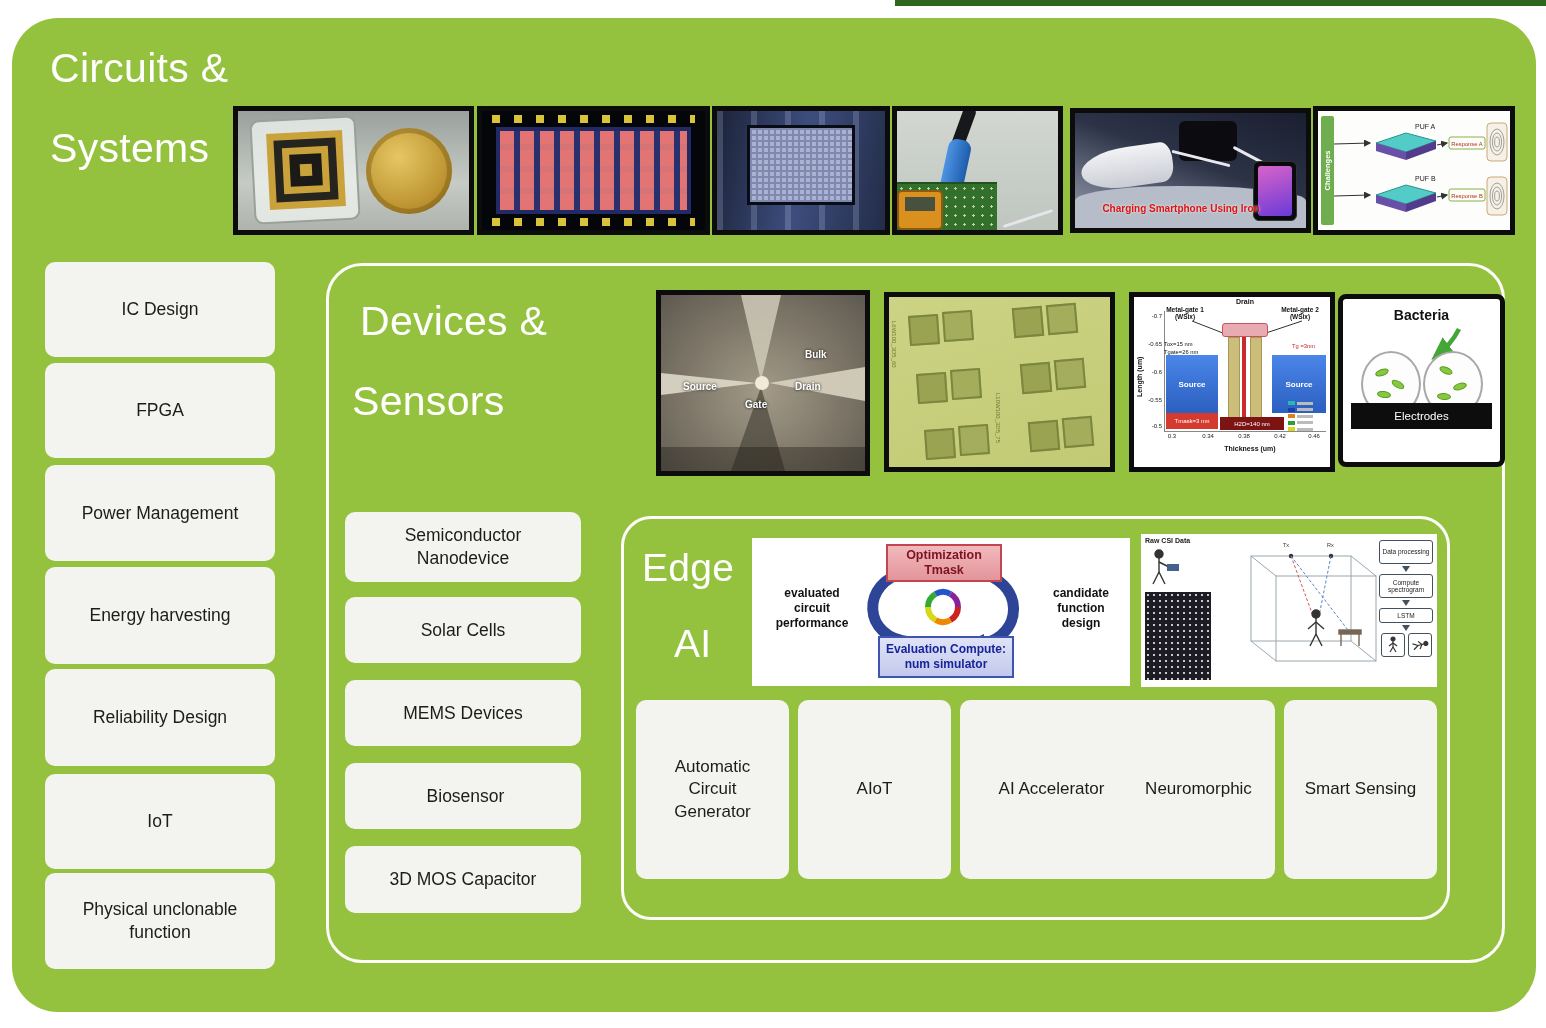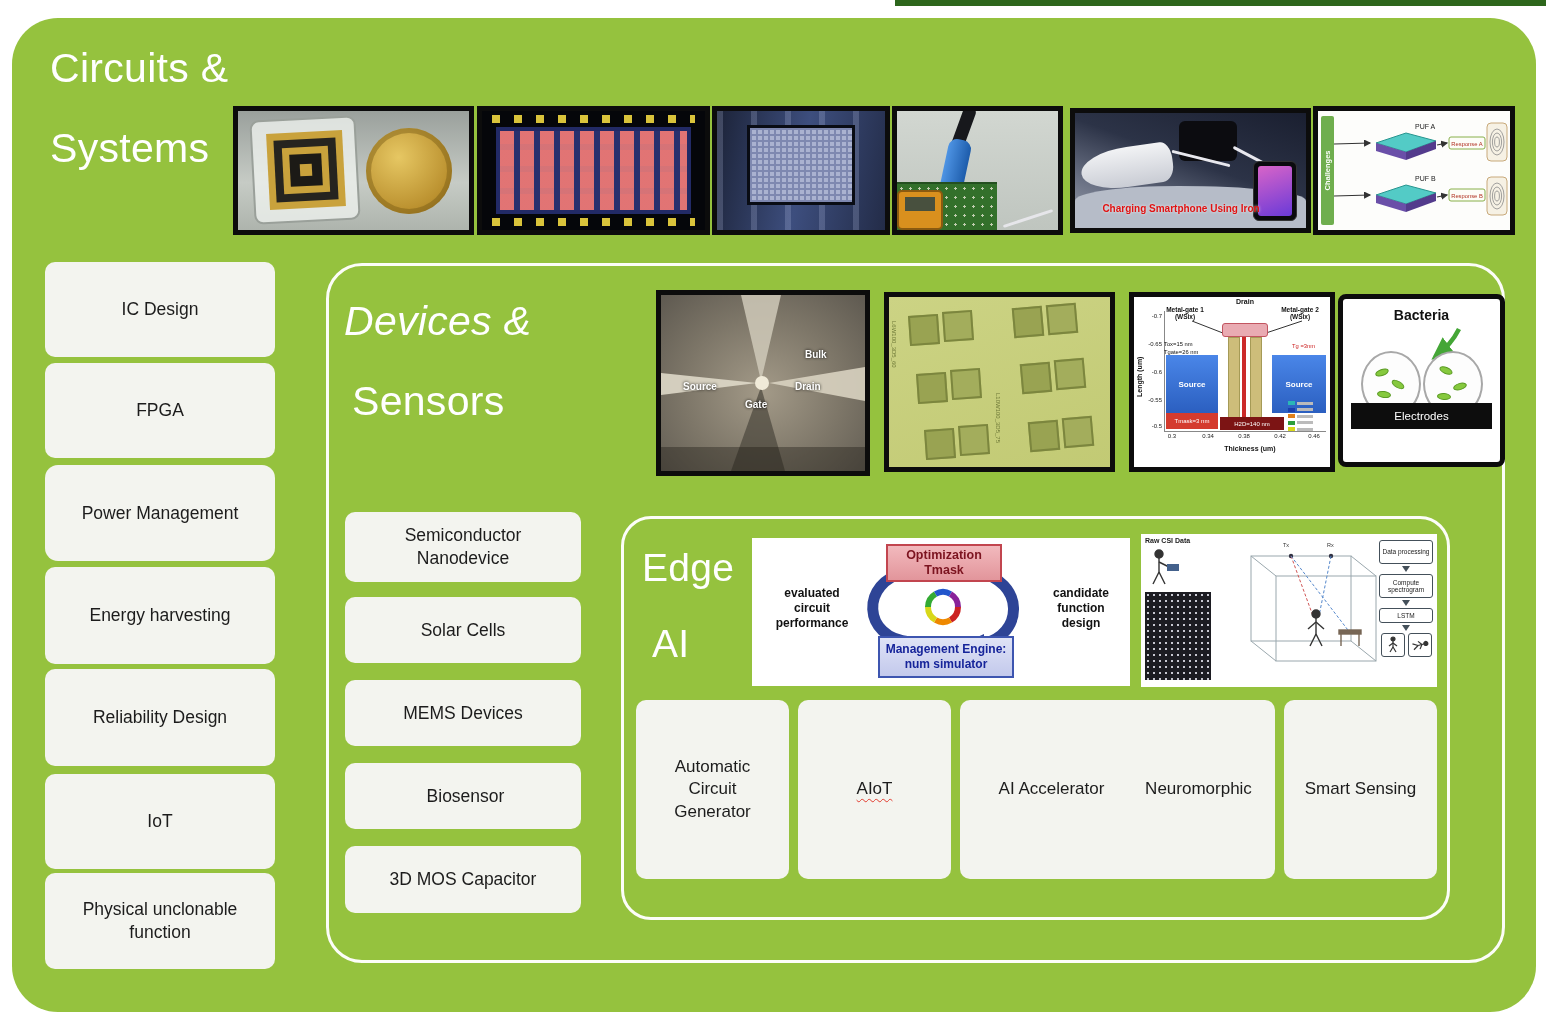--- a/index.html
+++ b/index.html
@@ -9,21 +9,21 @@
                  background:#95c23e; border-radius:46px; }
   .topline { position:absolute; left:895px; top:0; width:651px; height:6px; background:#2d661c; }
   .sec-title { position:absolute; color:#ffffff; font-size:41px; font-weight:500; letter-spacing:.3px; }
   .panel { position:absolute; border:3px solid #fcfdf8; border-radius:36px; }
   .wbox { position:absolute; background:#f3f4ef; border-radius:10px; display:flex; align-items:center;
           justify-content:center; text-align:center; color:#1c1c1c; font-size:17.5px; line-height:1.3;
           padding:6px 12px; white-space:pre-line; }
   .img { position:absolute; border:5px solid #0c0c0c; overflow:hidden; background:#fff; }
   .img-plain { position:absolute; overflow:hidden; background:#fff; }
   .abs { position:absolute; }
-  .squig { text-decoration:underline; text-decoration-style:wavy; text-decoration-color:#e23b2e;
+  .squig { text-decoration-style:wavy; text-decoration-color:#e23b2e;
            text-decoration-thickness:1px; text-underline-offset:4px; }
   .tri-down { width:0; height:0; border-left:4px solid transparent; border-right:4px solid transparent;
               border-top:6px solid #44505a; margin:2px auto; }
   .flowbox { border:1px solid #44505a; border-radius:3px; background:#fff; color:#222; font-size:6.5px;
              line-height:1.15; display:flex; align-items:center; justify-content:center; text-align:center;
              white-space:pre-line; padding:2px; }
   .tinylabel { position:absolute; font-weight:bold; color:#111; text-align:center; white-space:pre-line; }
 </style>
 </head>
 <body>
@@ -122,28 +122,28 @@
         <rect x="169" y="66" width="20" height="38" rx="4" fill="#f6f1e4" stroke="#c8a97a"></rect>
         <ellipse cx="179" cy="85" rx="7" ry="13" fill="none" stroke="#8a8a8a" stroke-width="0.8"></ellipse>
         <ellipse cx="179" cy="85" rx="4.6" ry="9" fill="none" stroke="#8a8a8a" stroke-width="0.8"></ellipse>
         <ellipse cx="179" cy="85" rx="2.4" ry="5" fill="none" stroke="#8a8a8a" stroke-width="0.8"></ellipse>
       </g>
     </svg>
   </div>
 
   <div class="wbox" style="left:45px; top:262px; width:230px; height:95px;">IC Design</div>
   <div class="wbox" style="left:45px; top:363px; width:230px; height:95px;">FPGA</div>
-  <div class="wbox" style="left:45px; top:465px; width:230px; height:96px;border-radius:13px;">Power Management</div>
+  <div class="wbox" style="left:45px; top:465px; width:230px; height:96px;">Power Management</div>
   <div class="wbox" style="left:45px; top:567px; width:230px; height:97px;">Energy harvesting</div>
   <div class="wbox" style="left:45px; top:669px; width:230px; height:97px;">Reliability Design</div>
   <div class="wbox" style="left:45px; top:774px; width:230px; height:95px;">IoT</div>
   <div class="wbox" style="left:45px; top:873px; width:230px; height:96px;text-align:center;">Physical unclonable function</div>
 
   <div class="panel" style="left:326px; top:263px; width:1179px; height:700px;"></div>
-  <div class="sec-title" style="left:344px; top:298px;font-style:italic;">Devices &amp;</div>
+  <div class="sec-title" style="left:360px; top:298px;">Devices &amp;</div>
   <div class="sec-title" style="left:352px; top:378px;">Sensors</div>
 
   <div class="img" style="left:656px; top:290px; width:214px; height:186px; background:radial-gradient(ellipse at 50% 55%, #a39a88 0%, #7d7668 55%, #5e5950 100%);">
     <svg class="abs" style="left:0; top:0;" width="204" height="176" viewBox="0 0 204 176">
       <polygon points="0,78 96,88 0,100" fill="#ded8c8" opacity="0.9"></polygon>
       <polygon points="204,72 108,88 204,106" fill="#d8d2c0" opacity="0.9"></polygon>
       <polygon points="80,0 100,86 120,0" fill="#cfc9b8" opacity="0.85"></polygon>
       <polygon points="70,176 100,92 124,176" fill="#4a463c" opacity="0.7"></polygon>
       <circle cx="101" cy="88" r="7" fill="#f0ead8"></circle>
       <rect x="0" y="152" width="204" height="24" fill="rgba(20,18,12,.35)"></rect>
@@ -262,40 +262,40 @@
 
   <div class="wbox" style="left:345px; top:512px; width:236px; height:70px;">Semiconductor
 Nanodevice</div>
   <div class="wbox" style="left:345px; top:597px; width:236px; height:66px;">Solar Cells</div>
   <div class="wbox" style="left:345px; top:680px; width:236px; height:66px;">MEMS Devices</div>
   <div class="wbox" style="left:345px; top:763px; width:236px; height:66px;padding-left:17px;">Biosensor</div>
   <div class="wbox" style="left:345px; top:846px; width:236px; height:67px;">3D MOS Capacitor</div>
 
   <div class="panel" style="left:621px; top:516px; width:829px; height:404px; border-radius:30px;"></div>
   <div class="sec-title" style="left:642px; top:546px; font-size:39px;">Edge</div>
-  <div class="sec-title" style="left:652px; top:622px; font-size:39px;">AI</div>
+  <div class="sec-title" style="left:674px; top:622px; font-size:39px;">AI</div>
 
   <div class="img-plain" style="left:752px; top:538px; width:378px; height:148px;">
     <svg class="abs" style="left:0; top:0;" width="378" height="148" viewBox="0 0 378 148">
       <path d="M158,104 C110,100 108,44 154,34" fill="none" stroke="#2e4496" stroke-width="11"></path>
       <polygon points="152,24 174,34 152,44" fill="#2e4496"></polygon>
       <path d="M224,34 C274,42 272,98 230,106" fill="none" stroke="#2e4496" stroke-width="11"></path>
       <polygon points="232,96 210,106 232,116" fill="#2e4496"></polygon>
       <g stroke-width="6" fill="none">
         <path d="M206,69 A15,15 0 0 1 198.5,82" stroke="#cc2222"></path>
         <path d="M198.5,82 A15,15 0 0 1 183.5,82" stroke="#ee8800"></path>
         <path d="M183.5,82 A15,15 0 0 1 176,69" stroke="#d8d81a"></path>
         <path d="M176,69 A15,15 0 0 1 183.5,56" stroke="#33aa33"></path>
         <path d="M183.5,56 A15,15 0 0 1 198.5,56" stroke="#2255cc"></path>
         <path d="M198.5,56 A15,15 0 0 1 206,69" stroke="#882299"></path>
       </g>
     </svg>
     <div class="abs" style="left:134px; top:6px; width:116px; height:38px; background:linear-gradient(#f2b9bd,#e2959b); border:2px solid #c2454f; color:#7c1420; font-weight:bold; font-size:12.5px; line-height:1.2; display:flex; align-items:center; justify-content:center; text-align:center; white-space:pre-line;">Optimization
 Tmask</div>
-    <div class="abs" style="left:126px; top:98px; width:136px; height:42px; background:linear-gradient(#dfe3f6,#c3c9ec); border:2px solid #3d55b0; color:#16249a; font-weight:bold; font-size:12px; line-height:1.25; display:flex; align-items:center; justify-content:center; text-align:center; white-space:pre-line;">Management  Engine:
+    <div class="abs" style="left:126px; top:98px; width:136px; height:42px; background:linear-gradient(#dfe3f6,#c3c9ec); border:2px solid #3d55b0; color:#16249a; font-weight:bold; font-size:12px; line-height:1.25; display:flex; align-items:center; justify-content:center; text-align:center; white-space:pre-line;">Evaluation  Compute:
 num simulator</div>
     <div class="abs" style="left:6px; top:48px; width:108px; color:#111; font-weight:bold; font-size:12px; line-height:1.25; text-align:center; white-space:pre-line;">evaluated
 circuit
 performance</div>
     <div class="abs" style="left:284px; top:48px; width:90px; color:#111; font-weight:bold; font-size:12px; line-height:1.25; text-align:center; white-space:pre-line;">candidate
 function
 design</div>
   </div>
 
   <div class="img-plain" style="left:1141px; top:534px; width:296px; height:153px;">

